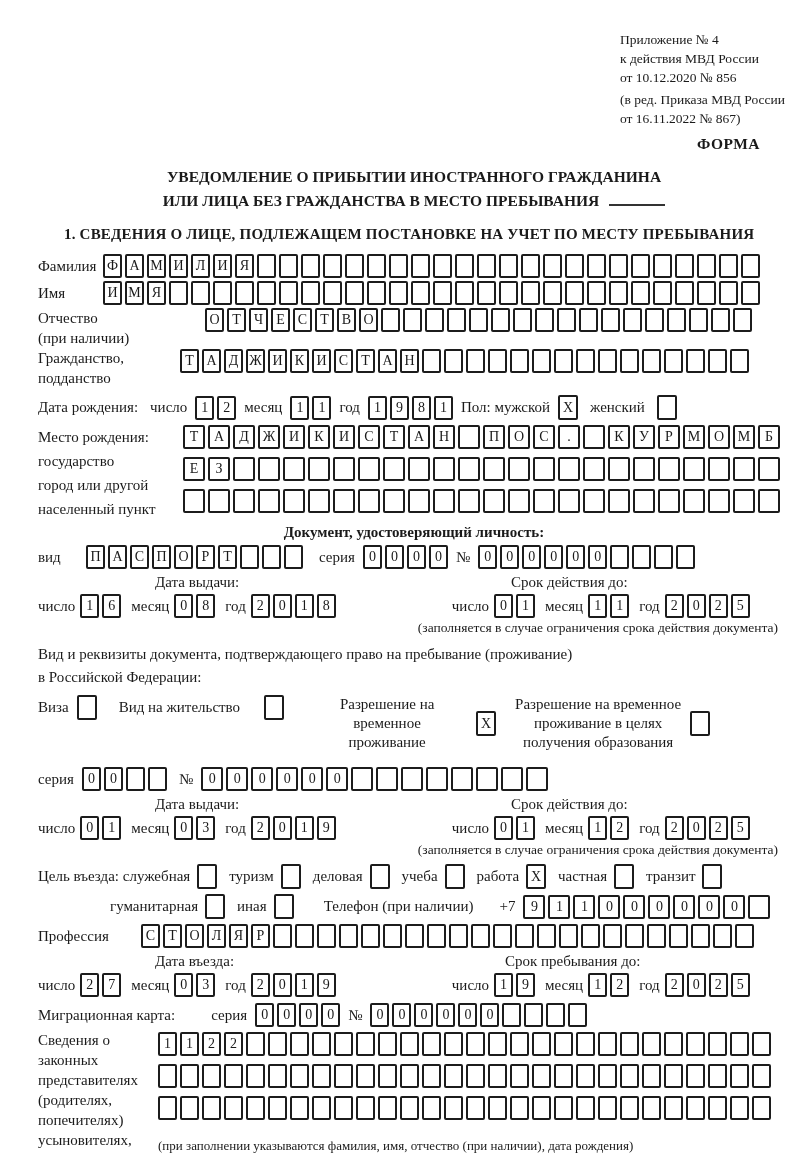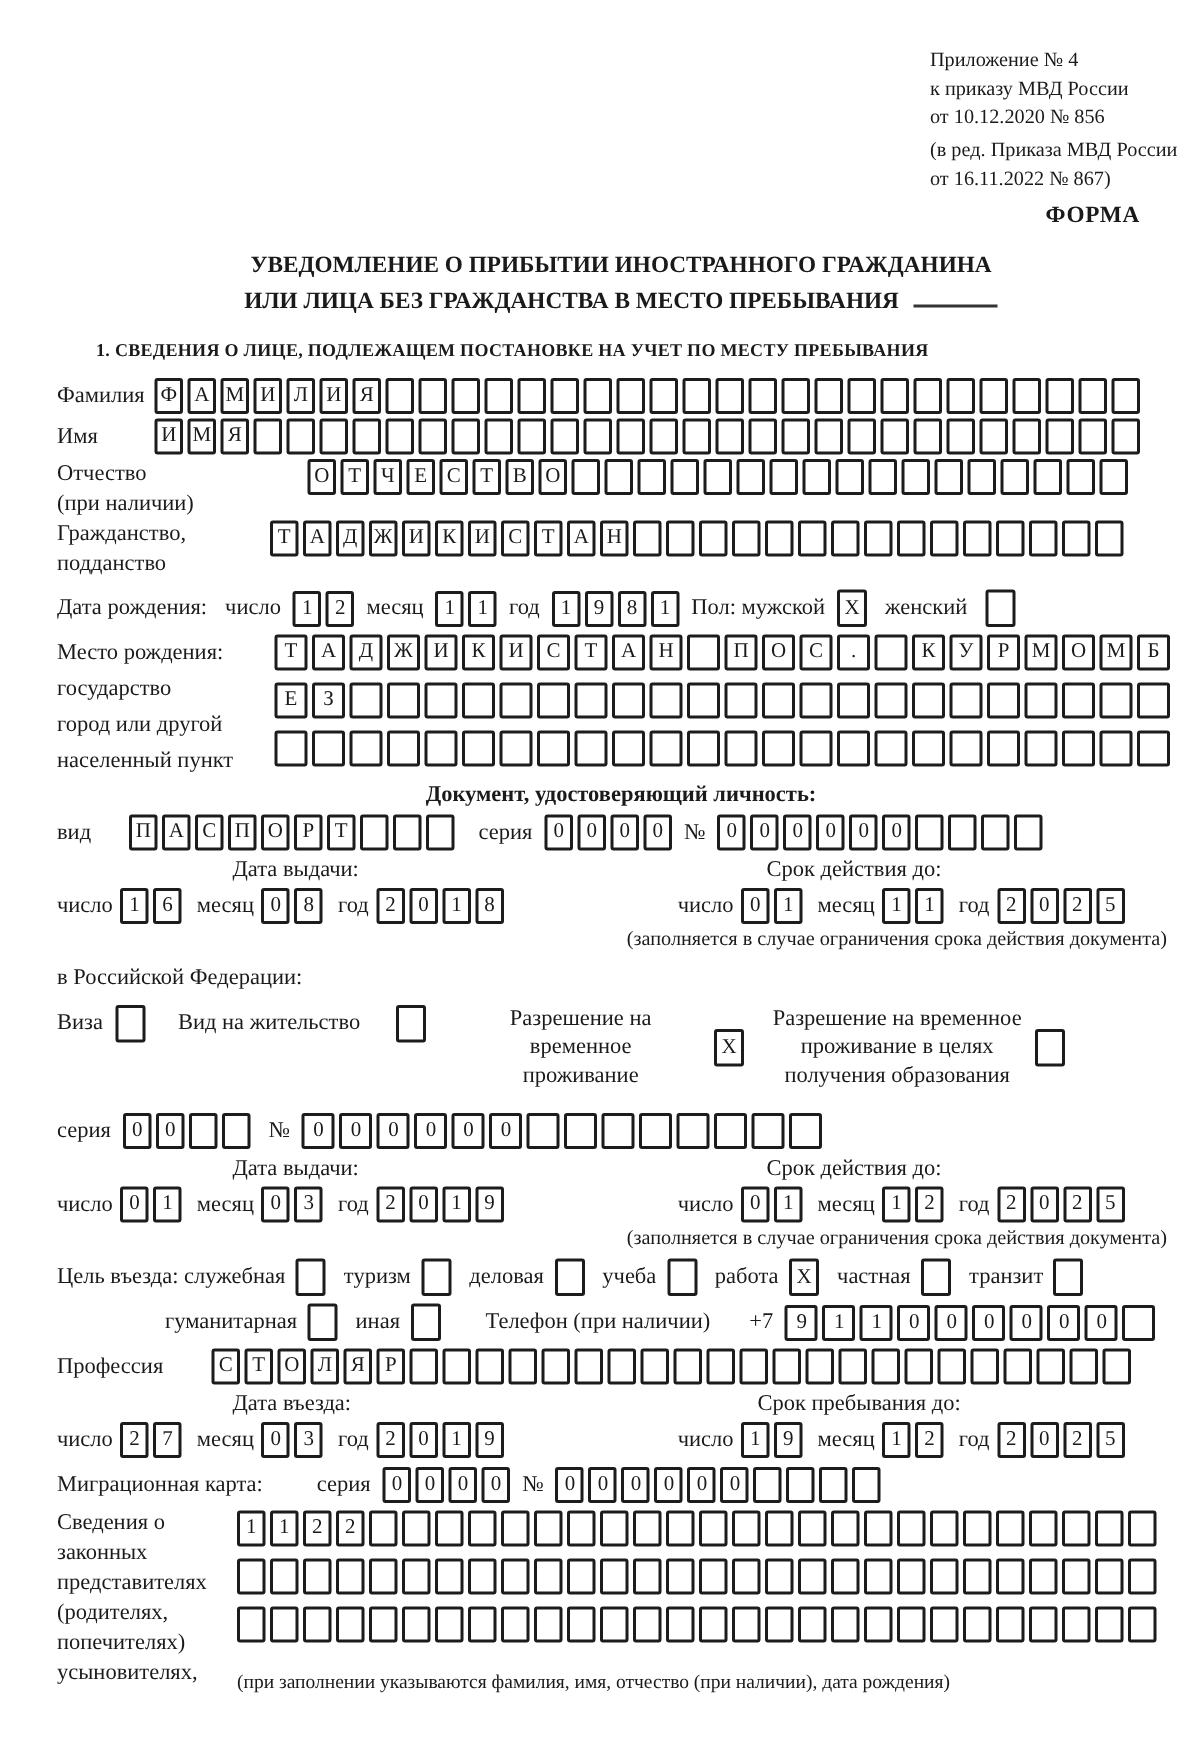--- a/index.html
+++ b/index.html
@@ -11,21 +11,21 @@
   }
   .page { padding: 30px 10px 0 38px; position: relative; }
 
   
   .appendix { margin-left: 582px; font-size: 13.5px; line-height: 19px; }
   .appendix .grp2 { margin-top: 3px; }
   .forma { text-align: right; padding-right: 30px; font-weight: bold; font-size: 15.5px; margin-top: 7px; letter-spacing: .5px; }
 
   .title { text-align: center; font-weight: bold; font-size: 15.5px; line-height: 24px; margin-top: 12px; }
   .blank-line { display: inline-block; width: 56px; border-bottom: 2px solid #333; margin-left: 10px; vertical-align: baseline; }
-  .section-heading { font-weight: bold; font-size: 12px; margin-top: 13px; padding-left: 26px; letter-spacing: .2px; }
+  .section-heading { font-weight: bold; font-size: 15px; margin-top: 13px; padding-left: 26px; letter-spacing: .2px; }
 
   
   .frow { display: flex; align-items: center; margin-top: 3px; }
   .frow.first { margin-top: 11px; }
   .lbl { flex: none; }
   .w-name { width: 65px; }
 
   .cells { display: inline-flex; gap: 3px; }
   .cell {
     width: 19px; height: 24px; flex: none;
@@ -81,21 +81,21 @@
 
   .repnote { position: absolute; left: 120px; bottom: -2px; font-size: 13px; white-space: nowrap; }
 </style>
 </head>
 <body>
 
 <div class="page">
 
   <div class="appendix">
     <div>Приложение № 4</div>
-    <div>к приказу МВД России</div>
+    <div>к действия МВД России</div>
     <div>от 10.12.2020 № 856</div>
     <div class="grp2">(в ред. Приказа МВД России</div>
     <div>от 16.11.2022 № 867)</div>
   </div>
 
   <div class="forma">ФОРМА</div>
 
   <div class="title">
     <div>УВЕДОМЛЕНИЕ О ПРИБЫТИИ ИНОСТРАННОГО ГРАЖДАНИНА</div>
     <div><span>ИЛИ ЛИЦА БЕЗ ГРАЖДАНСТВА В МЕСТО ПРЕБЫВАНИЯ</span><span class="blank-line"></span></div>
@@ -429,20 +429,21 @@
           <span class="cell">2</span>
           <span class="cell">0</span>
           <span class="cell">2</span>
           <span class="cell">5</span>
         </span>
     </span>
   </div>
   <div class="note-right">(заполняется в случае ограничения срока действия документа)</div>
 
   <div class="para">
+    <div>Вид и реквизиты документа, подтверждающего право на пребывание (проживание)</div>
     <div>в Российской Федерации:</div>
   </div>
 
   <div class="cb-row">
     <span class="cb-item">
       <span class="lbl">Виза</span>
       <span class="box"></span>
     </span>
     <span class="cb-item" style="margin-left:22px;">
       <span class="lbl">Вид на жительство</span>

